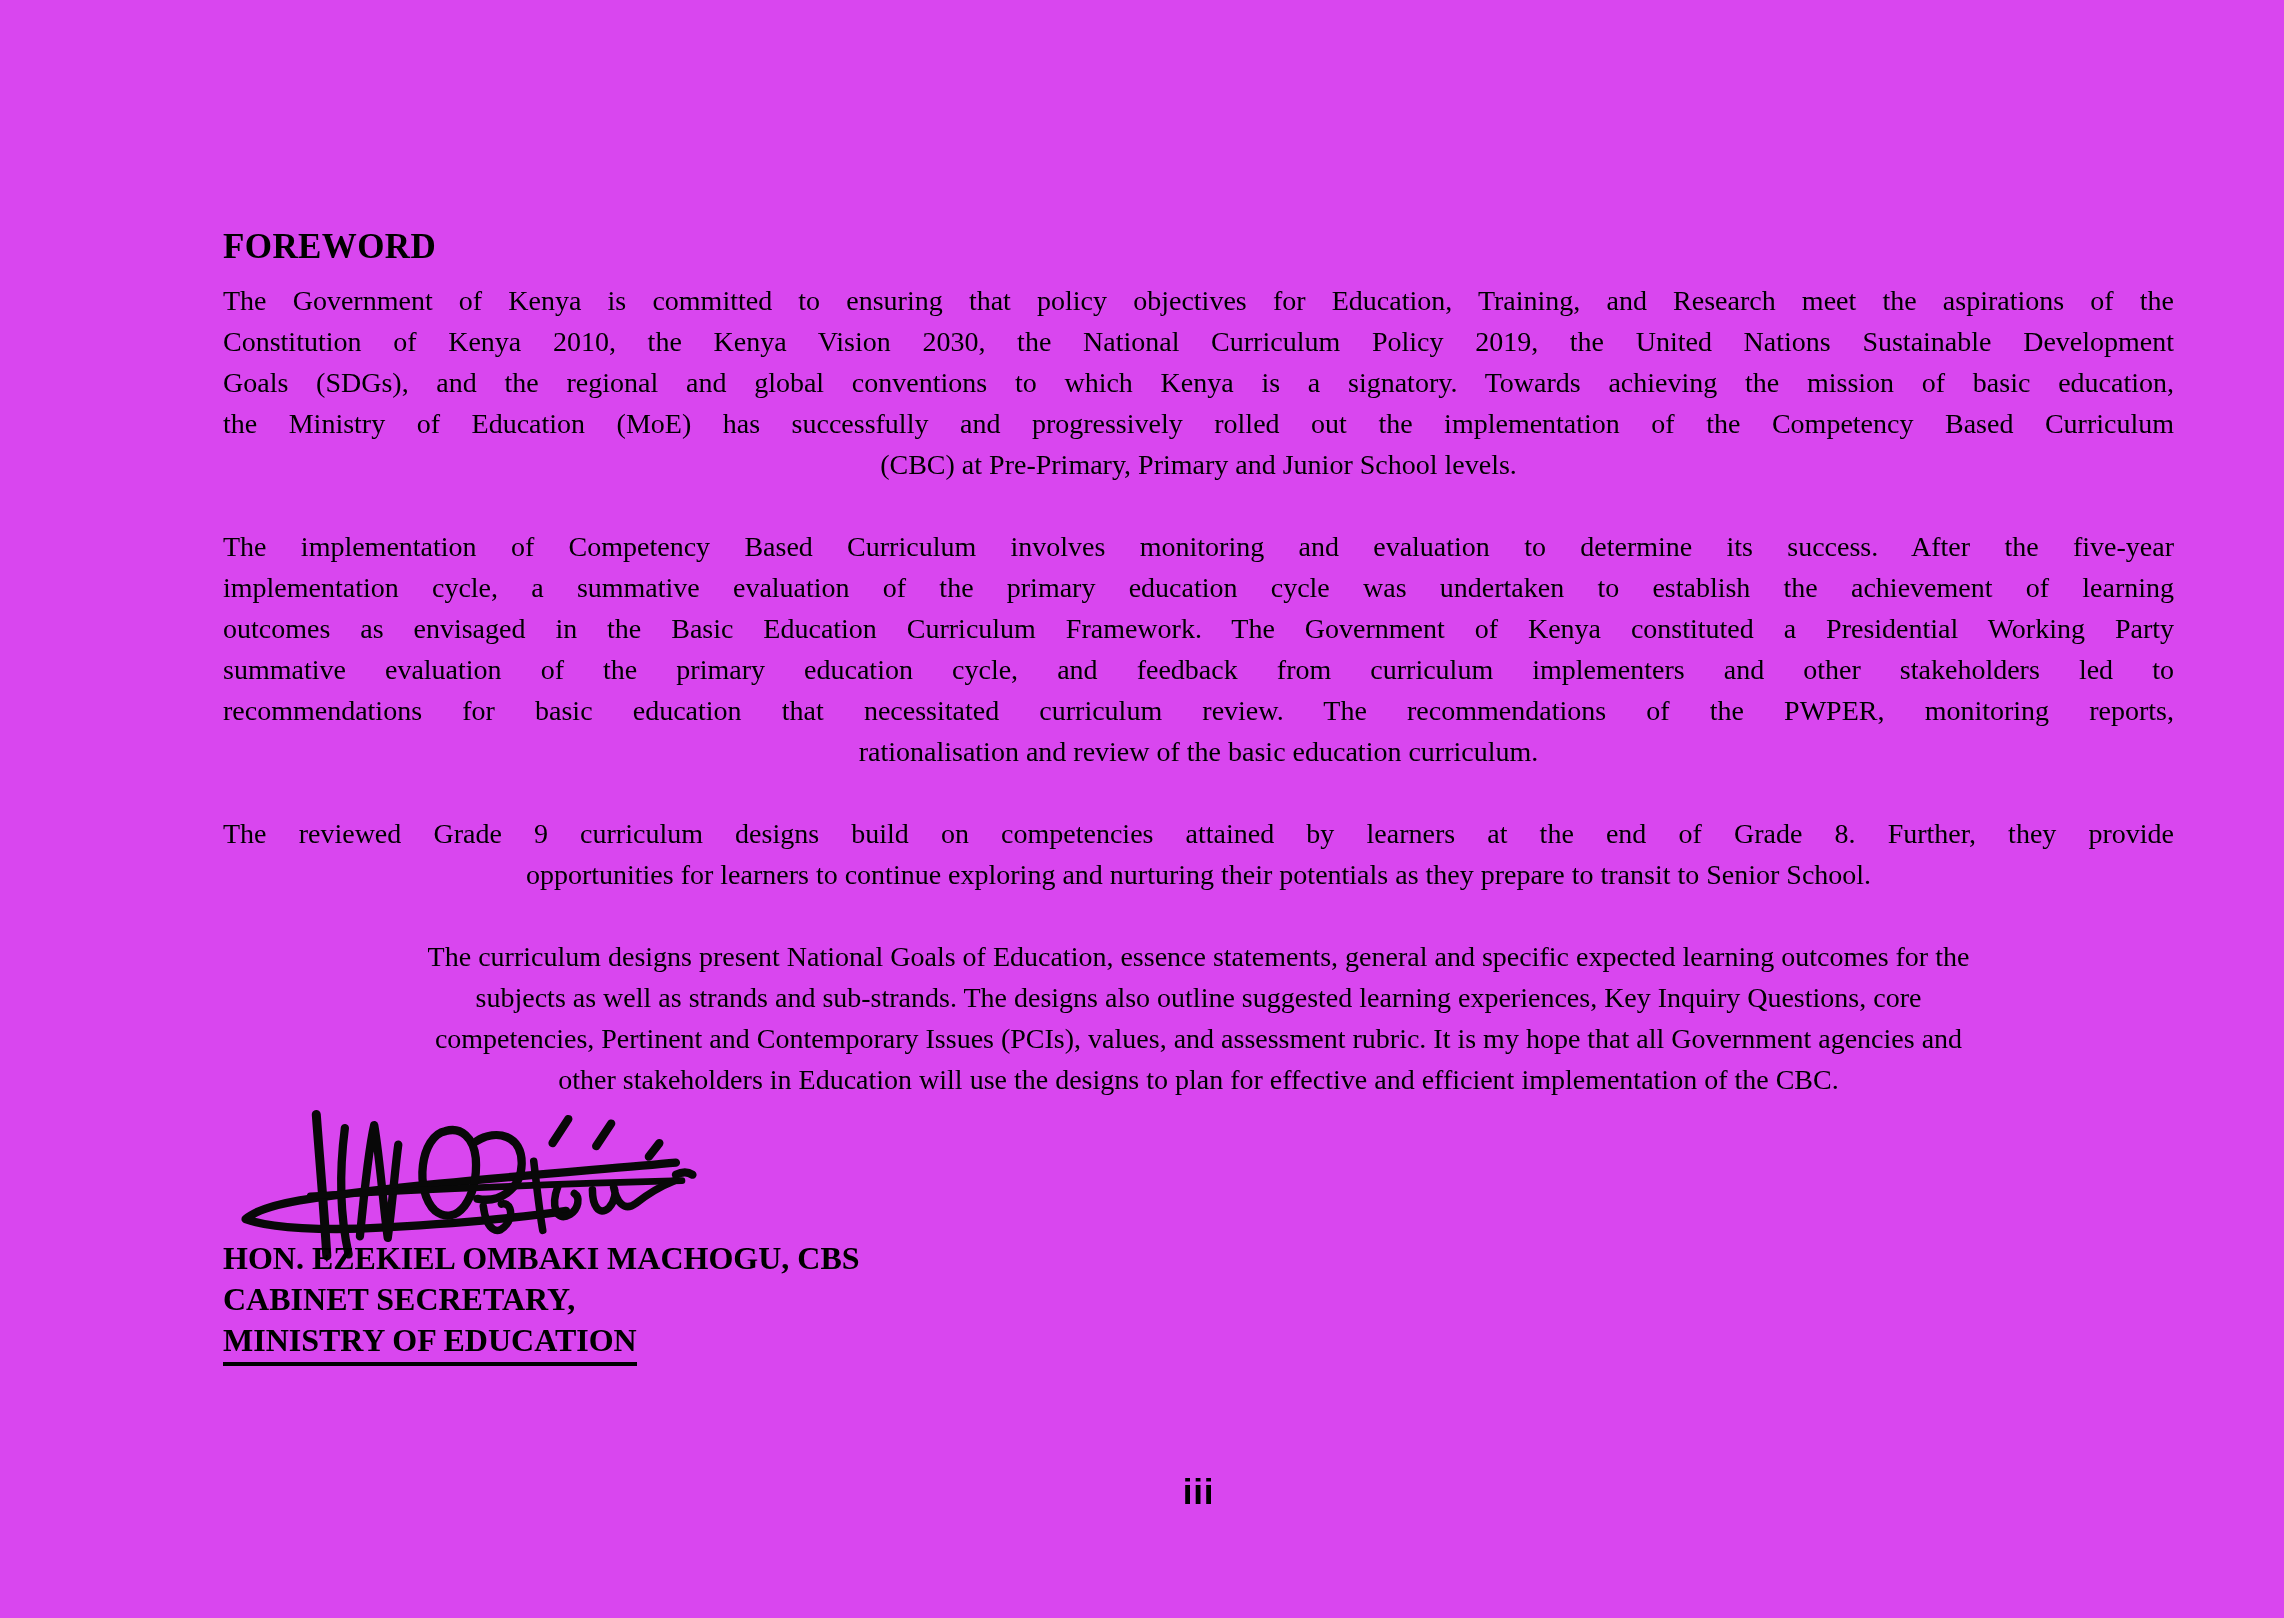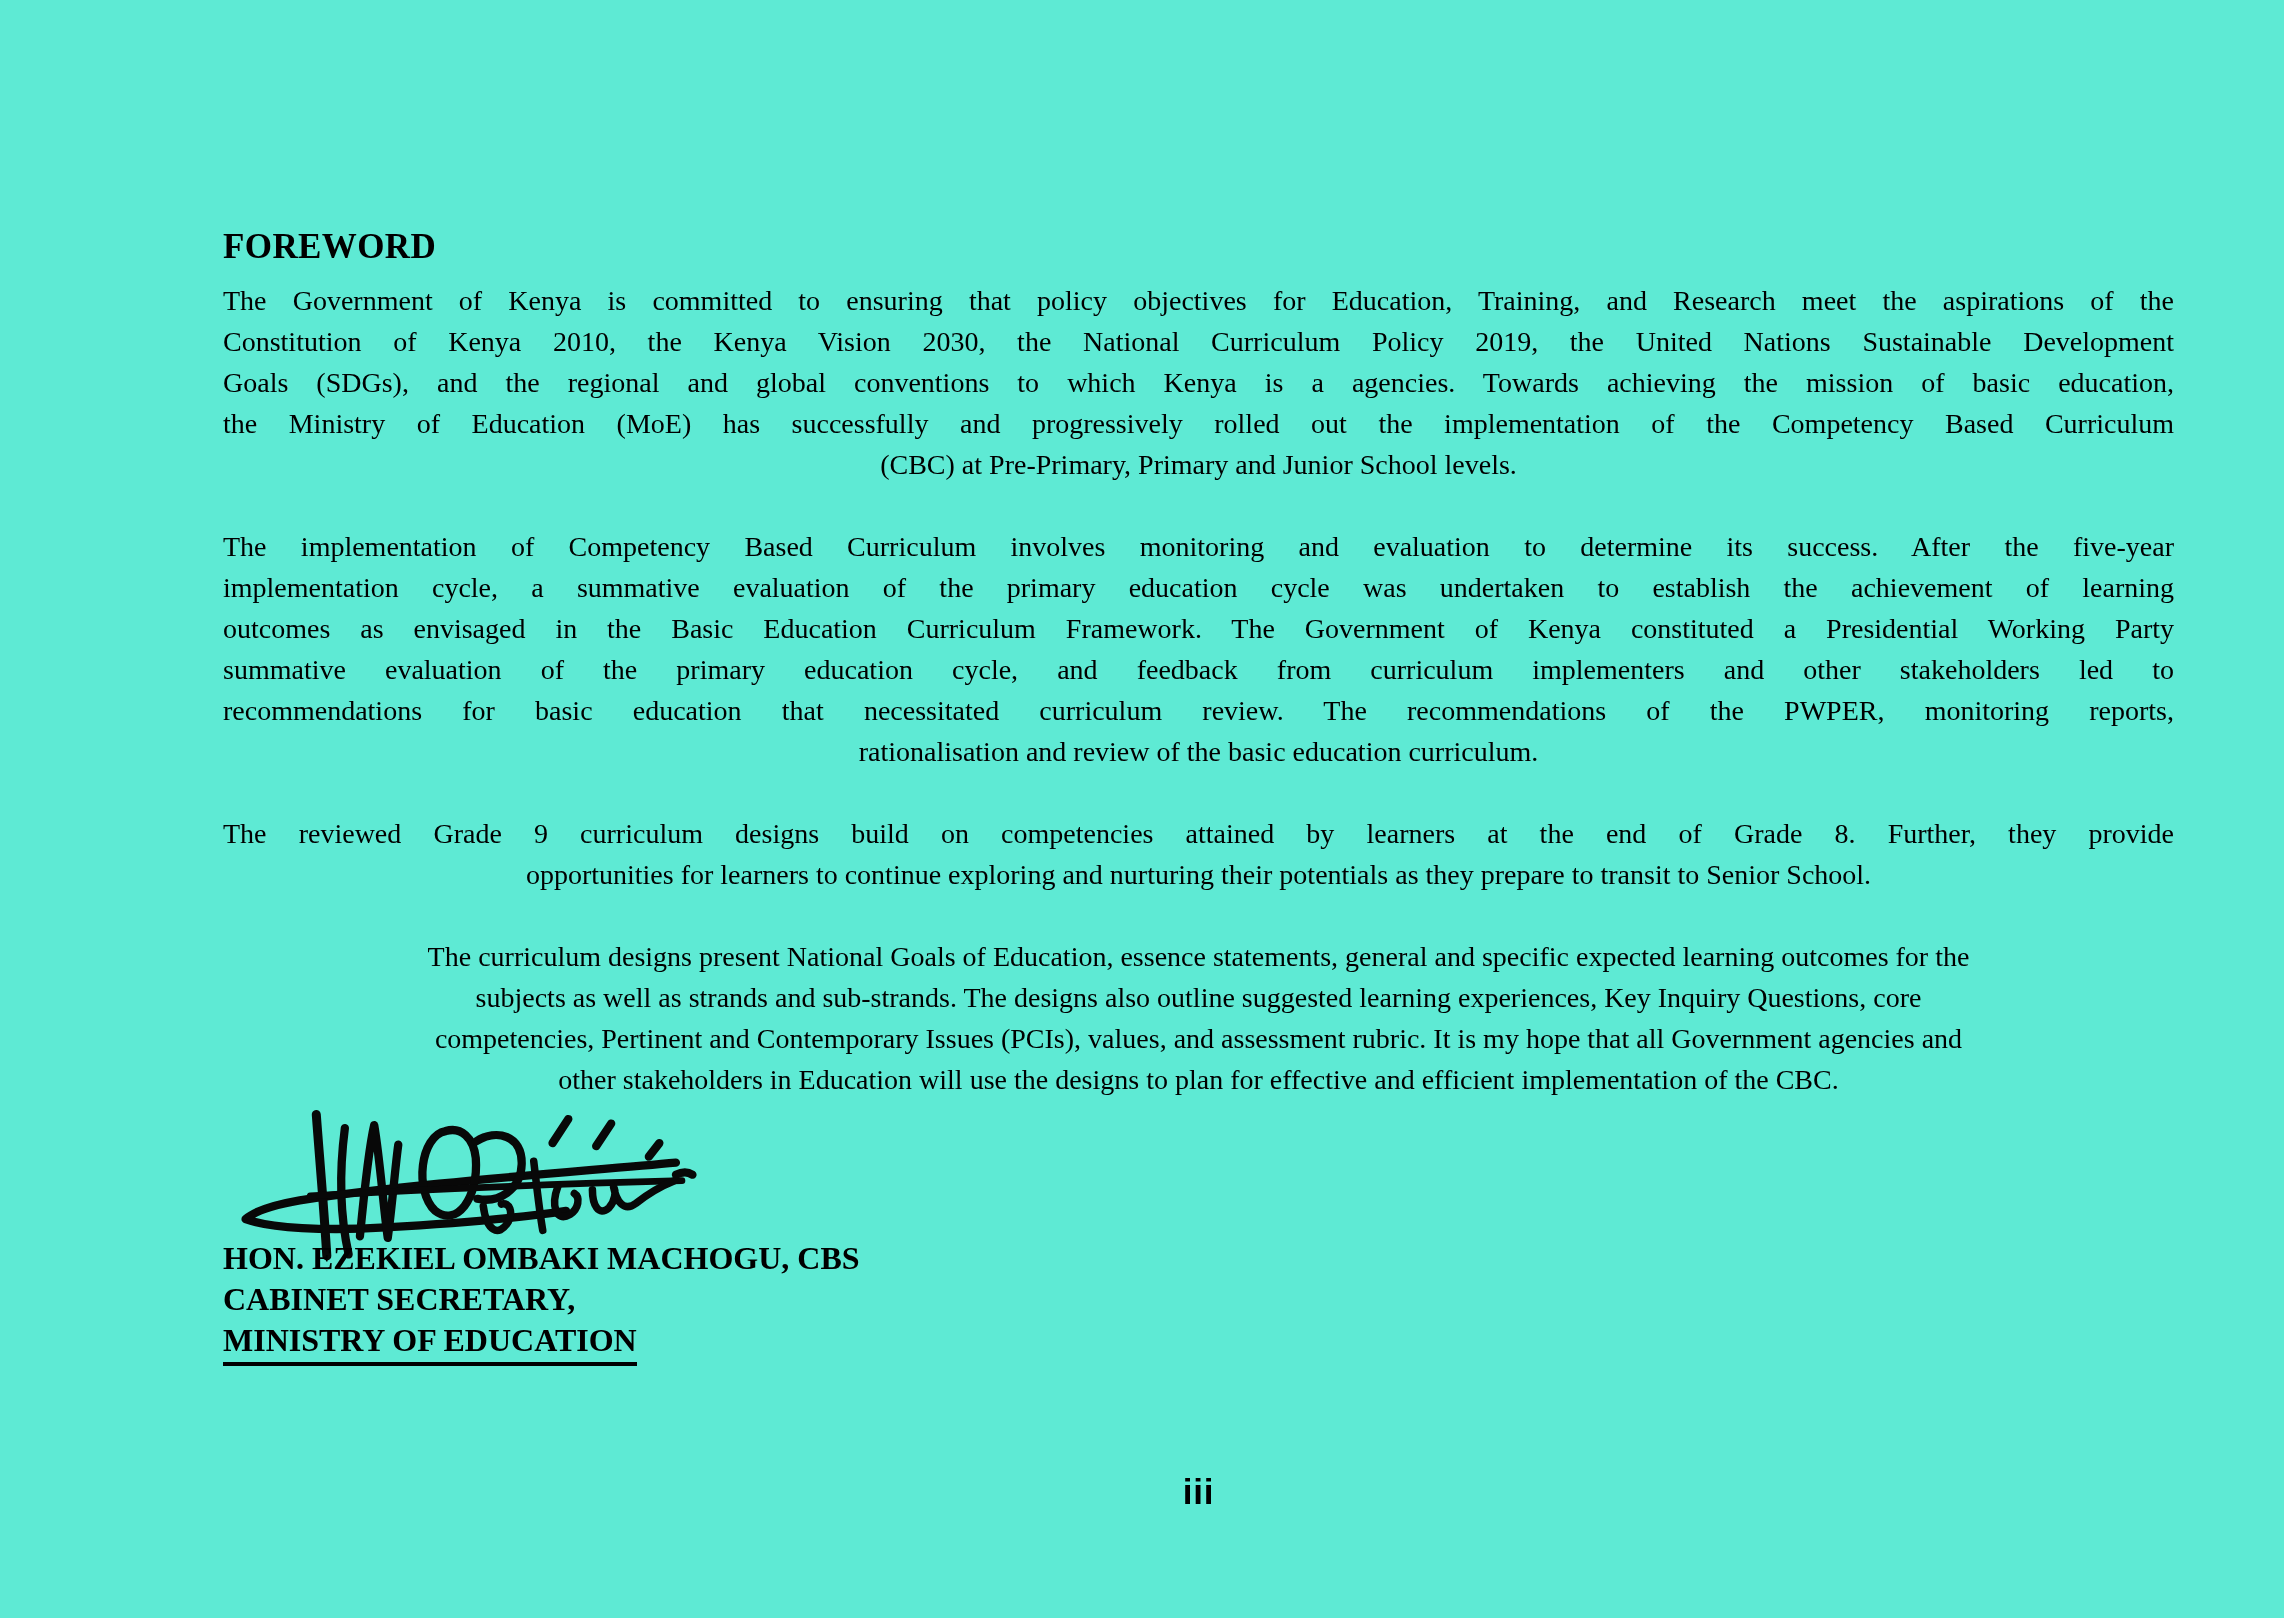--- a/index.html
+++ b/index.html
@@ -4,21 +4,21 @@
 <style>
   html, body {
     margin: 0;
     padding: 0;
     background: #e8e8e8;
   }
   .page {
     position: relative;
     width: 2284px;
     height: 1618px;
-    background: #5eead4;
+    background: #d946ef;
     color: #000000;
     font-family: "Liberation Serif", "DejaVu Serif", serif;
     overflow: hidden;
   }
   .content {
     position: absolute;
     left: 223px;
     top: 226px;
     width: 1951px;
   }
@@ -90,21 +90,21 @@
 
 <div class="page">
 
   <div class="content">
 
     <h1 class="doc-title">FOREWORD</h1>
 
     <div class="para">
         <div class="line just">The Government of Kenya is committed to ensuring that policy objectives for Education, Training, and Research meet the aspirations of the</div>
         <div class="line just">Constitution of Kenya 2010, the Kenya Vision 2030, the National Curriculum Policy 2019, the United Nations Sustainable Development</div>
-        <div class="line just">Goals (SDGs), and the regional and global conventions to which Kenya is a agencies. Towards achieving the mission of basic education,</div>
+        <div class="line just">Goals (SDGs), and the regional and global conventions to which Kenya is a signatory. Towards achieving the mission of basic education,</div>
         <div class="line just">the Ministry of Education (MoE) has successfully and progressively rolled out the implementation of the Competency Based Curriculum</div>
         <div class="line">(CBC) at Pre-Primary, Primary and Junior School levels.</div>
       </div>
     <div class="para">
         <div class="line just">The implementation of Competency Based Curriculum involves monitoring and evaluation to determine its success. After the five-year</div>
         <div class="line just">implementation cycle, a summative evaluation of the primary education cycle was undertaken to establish the achievement of learning</div>
         <div class="line just">outcomes as envisaged in the Basic Education Curriculum Framework. The Government of Kenya constituted a Presidential Working Party</div>
         <div class="line just">summative evaluation of the primary education cycle, and feedback from curriculum implementers and other stakeholders led to</div>
         <div class="line just">recommendations for basic education that necessitated curriculum review. The recommendations of the PWPER, monitoring reports,</div>
         <div class="line">rationalisation and review of the basic education curriculum.</div>

